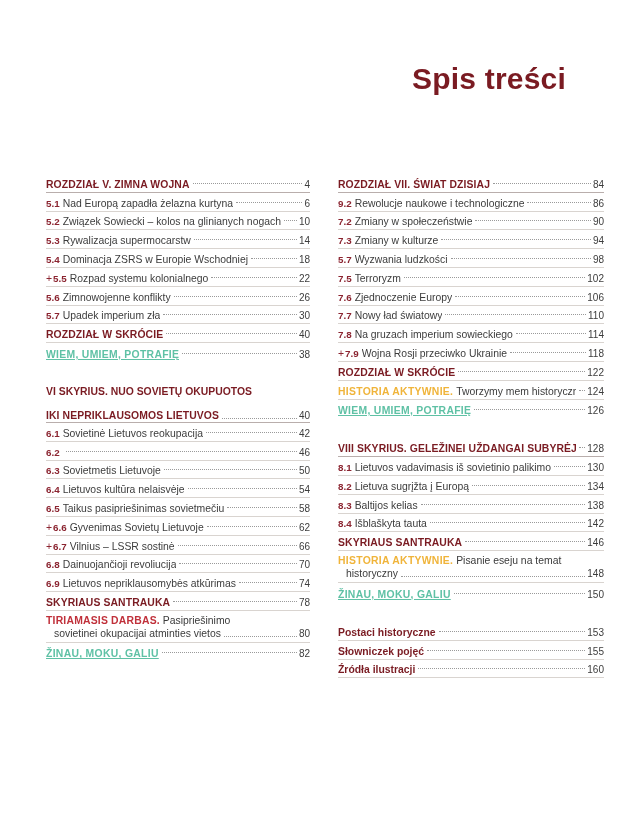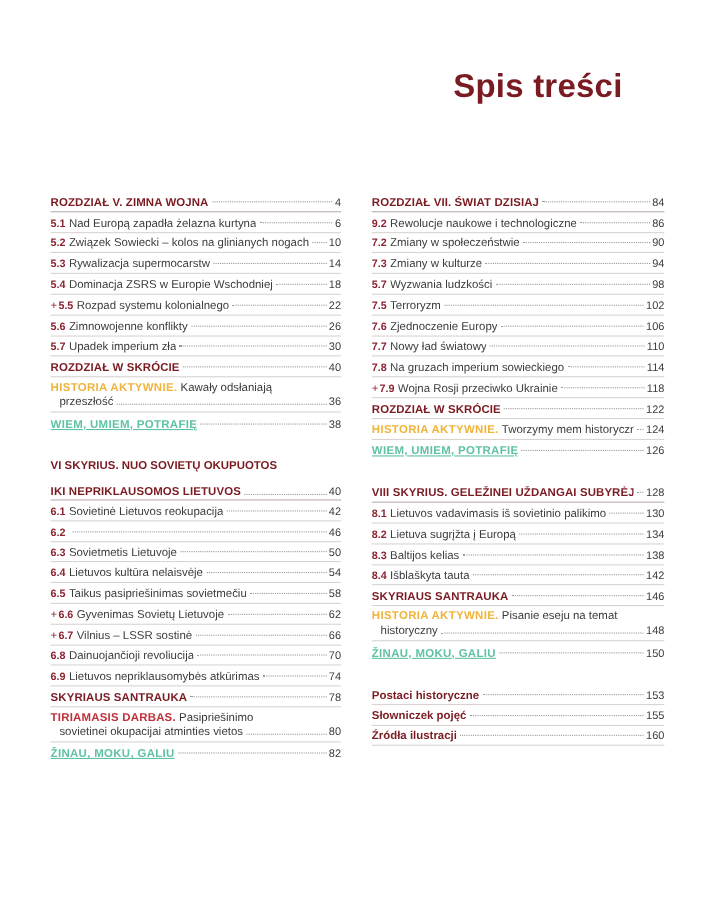--- a/index.html
+++ b/index.html
@@ -90,28 +90,20 @@
     <span class="dots"></span>
     <span class="page">30</span>
   </div>
 
   <div class="row summary">
     <span class="txt">ROZDZIAŁ W SKRÓCIE</span>
     <span class="dots"></span>
     <span class="page">40</span>
   </div>
 
-  <div class="row two">
-    <span class="l1"><span class="hl-orange">HISTORIA AKTYWNIE</span><span class="hl-orange">.</span> <span>Kawały odsłaniają</span></span>
-    <span class="l2">
-        <span class="txt">przeszłość</span>
-        <span class="dots"></span>
-        <span class="page">36</span>
-      </span>
-  </div>
 
   <div class="row green noline">
     <span class="txt">WIEM, UMIEM, POTRAFIĘ</span>
     <span class="dots"></span>
     <span class="page">38</span>
   </div>
 
   <div class="gap-big"></div>
 
   <div class="row chap2 chapter">

